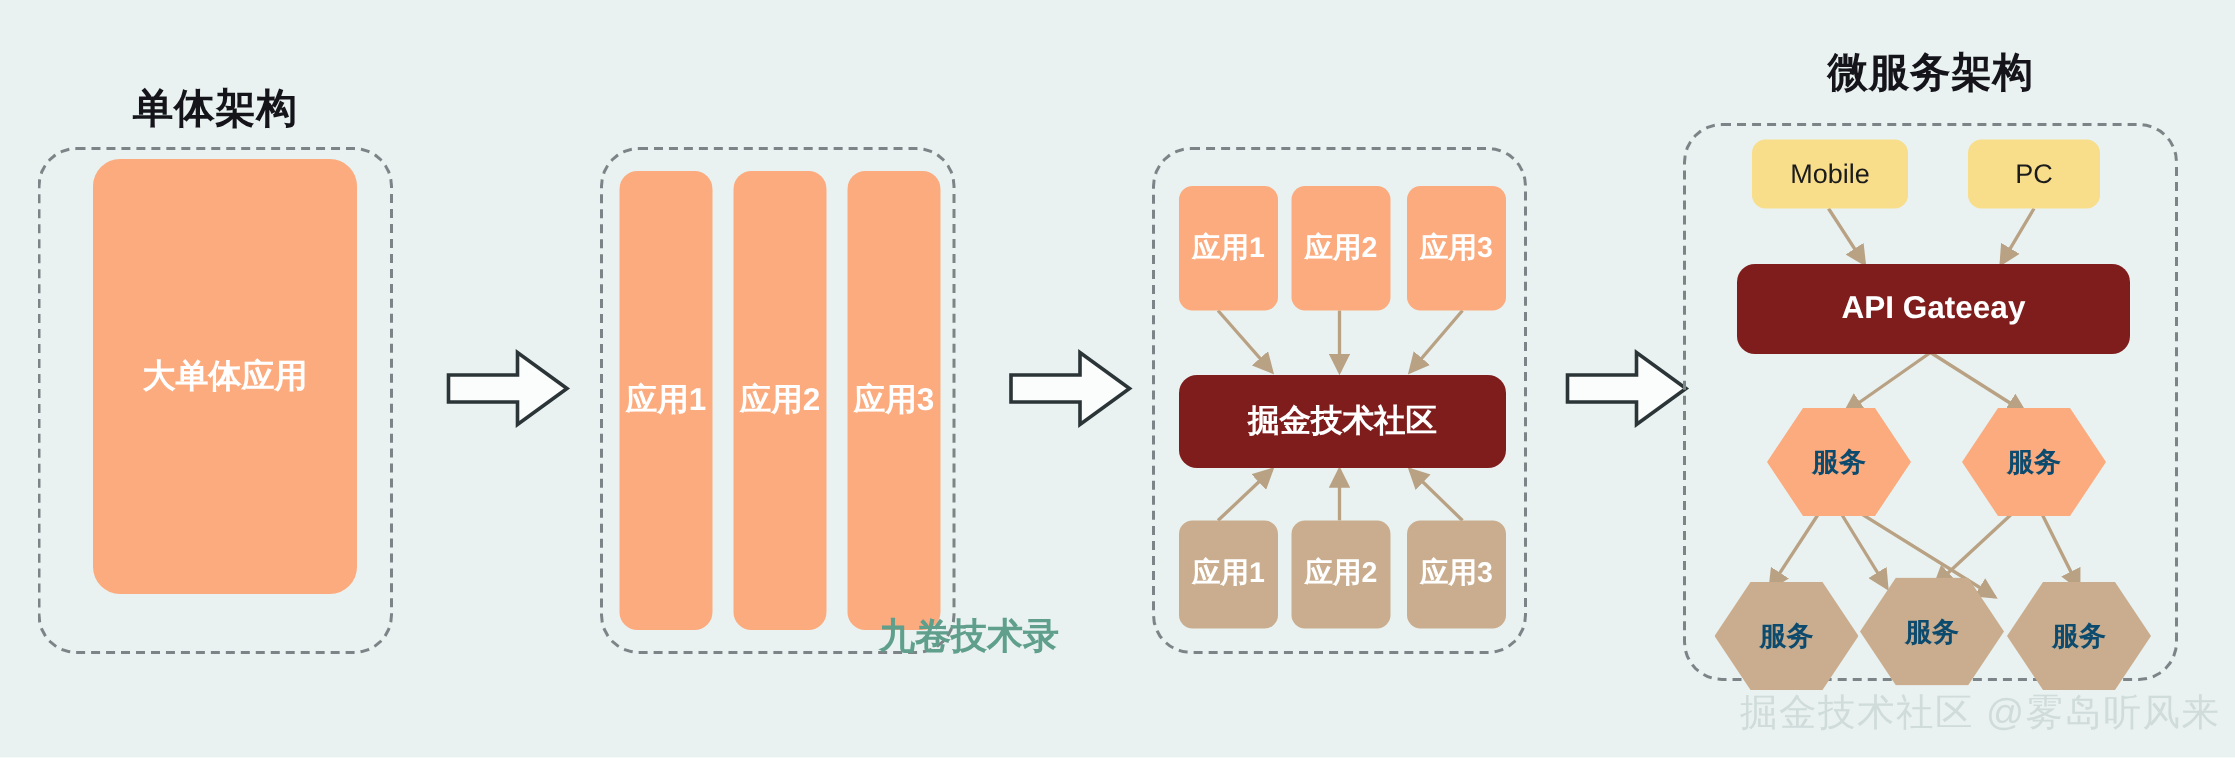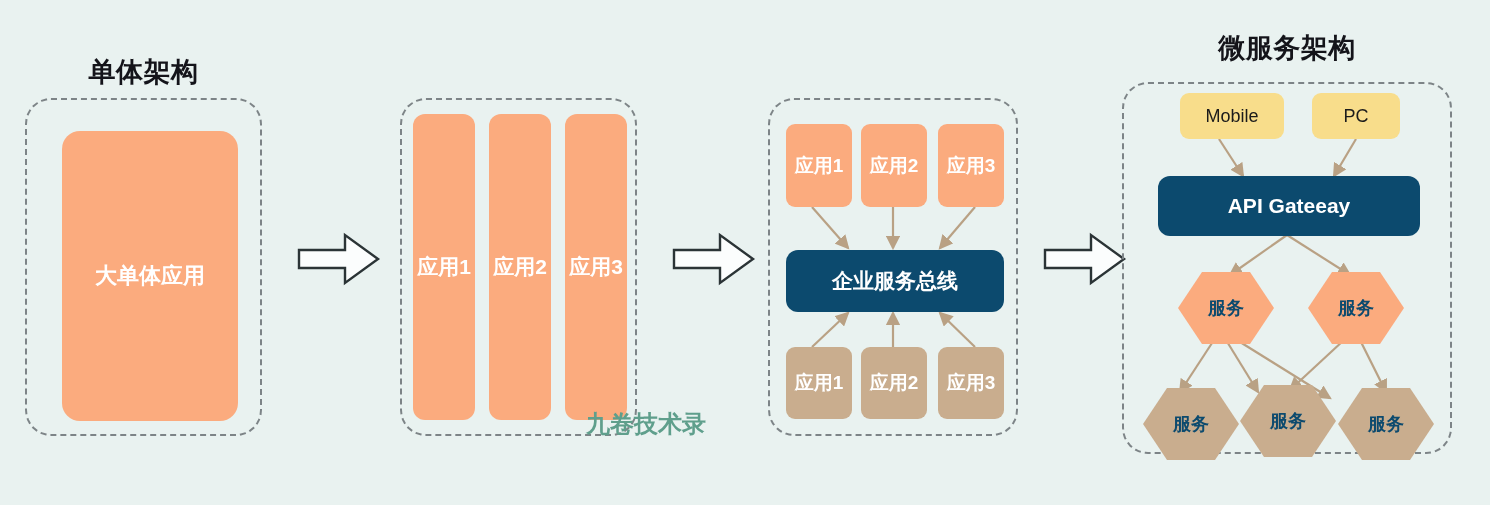--- a/index.html
+++ b/index.html
@@ -43,21 +43,21 @@
     display: flex;
     align-items: center;
     justify-content: center;
     color: #ffffff;
     font-weight: bold;
     text-align: center;
     line-height: 1.15;
   }
   .node.orange   { background: #fbab7e; }
   .node.tan      { background: #c9ad8e; }
-  .node.teal     { background: #0c4a6e; }
+  .node.teal     { background: #7f1d1d; }
   .node.yellow   { background: #f8dd8b; color: #1b1b1b; font-weight: normal; }
 
   .r-big   { border-radius: 18px; }
   .r-mid   { border-radius: 12px; }
   .r-small { border-radius: 9px; }
 
   
   .hex {
     position: absolute;
     display: flex;
@@ -102,21 +102,21 @@
 </style>
 </head>
 <body>
 
 <div id="canvas">
 
   <div class="panel-title" style="left:25px; top:54px; width:237px;">单体架构</div>
 
   <div class="dashed-box" style="left:25px; top:98px; width:237px; height:338px;"></div>
 
-  <div class="node orange r-big" style="left:62px; top:131px; width:176px; height:290px; font-size:22px;">大单体应用</div>
+  <div class="node orange r-big" style="left:62px; top:106px; width:176px; height:290px; font-size:22px;">大单体应用</div>
 
   <svg class="block-arrow" style="left:297px; top:232px;" width="84" height="54" viewBox="0 0 84 54">
     <polygon points="2,18 48,18 48,3 81,27 48,51 48,36 2,36" fill="#fbfdfd" stroke="#2b3436" stroke-width="2.4" stroke-linejoin="miter"></polygon>
   </svg>
 
 
   <div class="dashed-box" style="left:400px; top:98px; width:237px; height:338px;"></div>
 
   <div class="node orange r-mid" style="left:413px; top:114px; width:62px; height:306px; font-size:21px;">应用1</div>
   <div class="node orange r-mid" style="left:489px; top:114px; width:62px; height:306px; font-size:21px;">应用2</div>
@@ -144,21 +144,21 @@
 
     <line x1="812" y1="347" x2="848" y2="313" stroke="#b9a184" stroke-width="2.2" marker-end="url(#soaArrow)"></line>
     <line x1="893" y1="347" x2="893" y2="313" stroke="#b9a184" stroke-width="2.2" marker-end="url(#soaArrow)"></line>
     <line x1="975" y1="347" x2="940" y2="313" stroke="#b9a184" stroke-width="2.2" marker-end="url(#soaArrow)"></line>
   </svg>
 
   <div class="node orange r-small" style="left:786px; top:124px; width:66px; height:83px; font-size:19px;">应用1</div>
   <div class="node orange r-small" style="left:861px; top:124px; width:66px; height:83px; font-size:19px;">应用2</div>
   <div class="node orange r-small" style="left:938px; top:124px; width:66px; height:83px; font-size:19px;">应用3</div>
 
-  <div class="node teal r-mid" style="left:786px; top:250px; width:218px; height:62px; font-size:21px;">企业服务总线</div>
+  <div class="node teal r-mid" style="left:786px; top:250px; width:218px; height:62px; font-size:21px;">掘金技术社区</div>
 
   <div class="node tan r-small" style="left:786px; top:347px; width:66px; height:72px; font-size:19px;">应用1</div>
   <div class="node tan r-small" style="left:861px; top:347px; width:66px; height:72px; font-size:19px;">应用2</div>
   <div class="node tan r-small" style="left:938px; top:347px; width:66px; height:72px; font-size:19px;">应用3</div>
 
   <svg class="block-arrow" style="left:1043px; top:232px;" width="84" height="54" viewBox="0 0 84 54">
     <polygon points="2,18 48,18 48,3 81,27 48,51 48,36 2,36" fill="#fbfdfd" stroke="#2b3436" stroke-width="2.4" stroke-linejoin="miter"></polygon>
   </svg>
 
   <div class="panel-title" style="left:1122px; top:30px; width:330px;">微服务架构</div>
@@ -180,26 +180,27 @@
 
     <line x1="1214" y1="340" x2="1180" y2="392" stroke="#b9a184" stroke-width="2.2" marker-end="url(#msArrow)"></line>
     <line x1="1226" y1="340" x2="1258" y2="392" stroke="#b9a184" stroke-width="2.2" marker-end="url(#msArrow)"></line>
 
     <line x1="1344" y1="340" x2="1290" y2="390" stroke="#b9a184" stroke-width="2.2" marker-end="url(#msArrow)"></line>
     <line x1="1360" y1="340" x2="1386" y2="392" stroke="#b9a184" stroke-width="2.2" marker-end="url(#msArrow)"></line>
 
     <line x1="1232" y1="337" x2="1330" y2="398" stroke="#b9a184" stroke-width="2.2" marker-end="url(#msArrow)"></line>
   </svg>
 
-  <div class="node yellow r-small" style="left:1168px; top:93px; width:104px; height:46px; font-size:18px;margin-left:12px;">Mobile</div>
+  <div class="node yellow r-small" style="left:1168px; top:93px; width:104px; height:46px; font-size:18px;">Mobile</div>
   <div class="node yellow r-small" style="left:1312px; top:93px; width:88px; height:46px; font-size:18px;">PC</div>
 
   <div class="node teal r-mid" style="left:1158px; top:176px; width:262px; height:60px; font-size:21px;">API Gateeay</div>
 
   <div class="hex orange" style="left:1178px; top:272px; width:96px; height:72px; font-size:18px;">服务</div>
   <div class="hex orange" style="left:1308px; top:272px; width:96px; height:72px; font-size:18px;">服务</div>
 
   <div class="hex tan" style="left:1143px; top:388px; width:96px; height:72px; font-size:18px;">服务</div>
   <div class="hex tan" style="left:1240px; top:385px; width:96px; height:72px; font-size:18px;">服务</div>
   <div class="hex tan" style="left:1338px; top:388px; width:96px; height:72px; font-size:18px;">服务</div>
 
+  <div class="wm-gray" style="left:1160px; top:458px;">掘金技术社区 @雾岛听风来</div>
 
 </div>
 
 </body></html>

